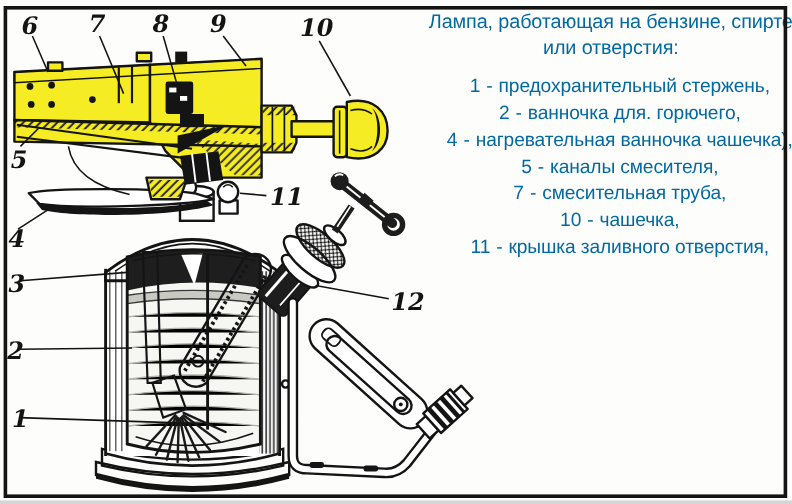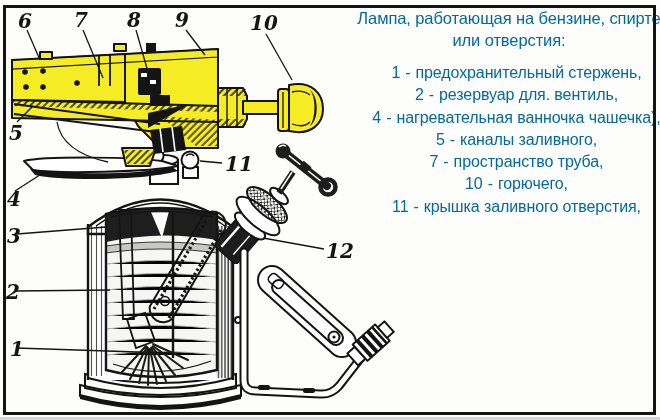--- a/index.html
+++ b/index.html
@@ -282,41 +282,41 @@
     <div class="legend-title">
       <span>Лампа, работающая на бензине, спирте</span><br>
       <span>или отверстия:</span>
     </div>
     <div class="parts" id="parts-list">
     <div class="part-row">
       <span class="pnum">1</span><span class="pdash">-</span><span class="ptext">предохранительный стержень,</span>
     </div>
 
     <div class="part-row">
-      <span class="pnum">2</span><span class="pdash">-</span><span class="ptext">резервуар для. вентиль,</span>
+      <span class="pnum">2</span><span class="pdash">-</span><span class="ptext">ванночка для. горючего,</span>
     </div>
 
 
     <div class="part-row">
       <span class="pnum">4</span><span class="pdash">-</span><span class="ptext">нагревательная ванночка чашечка),</span>
     </div>
 
     <div class="part-row">
-      <span class="pnum">5</span><span class="pdash">-</span><span class="ptext">каналы заливного,</span>
-    </div>
-
-
-    <div class="part-row">
-      <span class="pnum">7</span><span class="pdash">-</span><span class="ptext">пространство труба,</span>
-    </div>
-
-
-
-    <div class="part-row">
-      <span class="pnum">10</span><span class="pdash">-</span><span class="ptext">горючего,</span>
+      <span class="pnum">5</span><span class="pdash">-</span><span class="ptext">каналы смесителя,</span>
+    </div>
+
+
+    <div class="part-row">
+      <span class="pnum">7</span><span class="pdash">-</span><span class="ptext">смесительная труба,</span>
+    </div>
+
+
+
+    <div class="part-row">
+      <span class="pnum">10</span><span class="pdash">-</span><span class="ptext">чашечка,</span>
     </div>
 
     <div class="part-row">
       <span class="pnum">11</span><span class="pdash">-</span><span class="ptext">крышка заливного отверстия,</span>
     </div>
 
   </div>
   </div>
 
   <div id="frame"></div>

